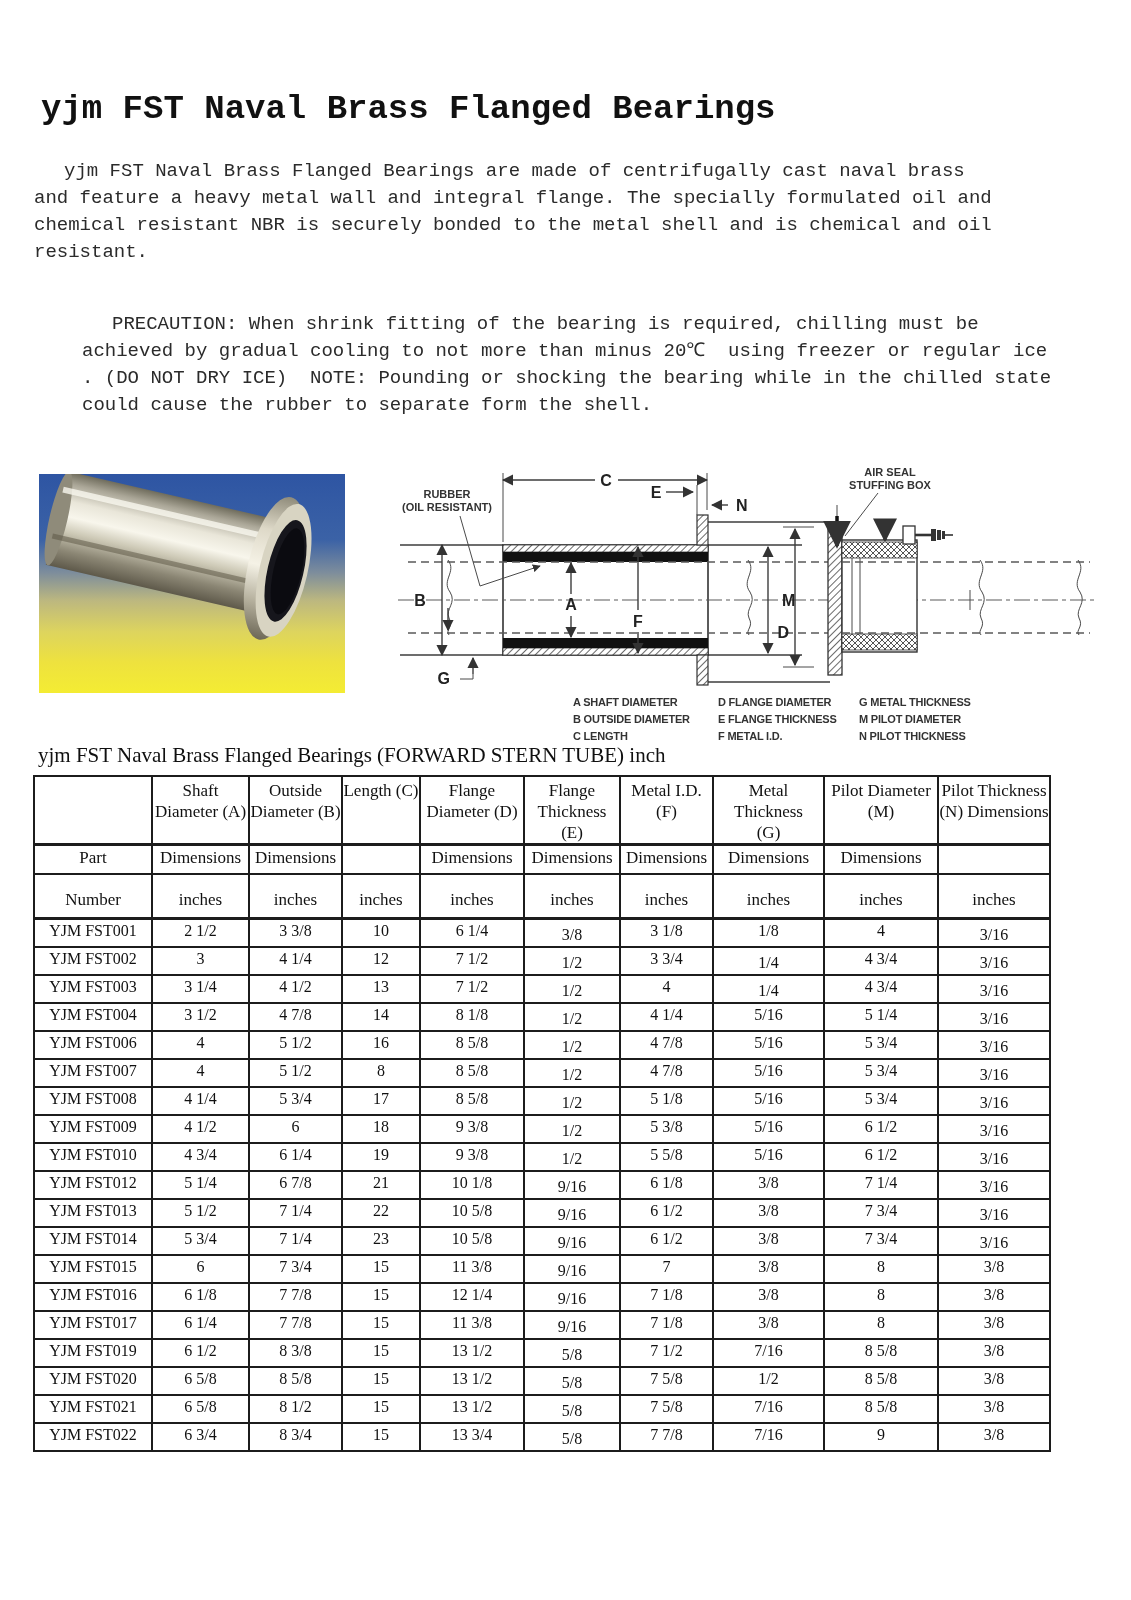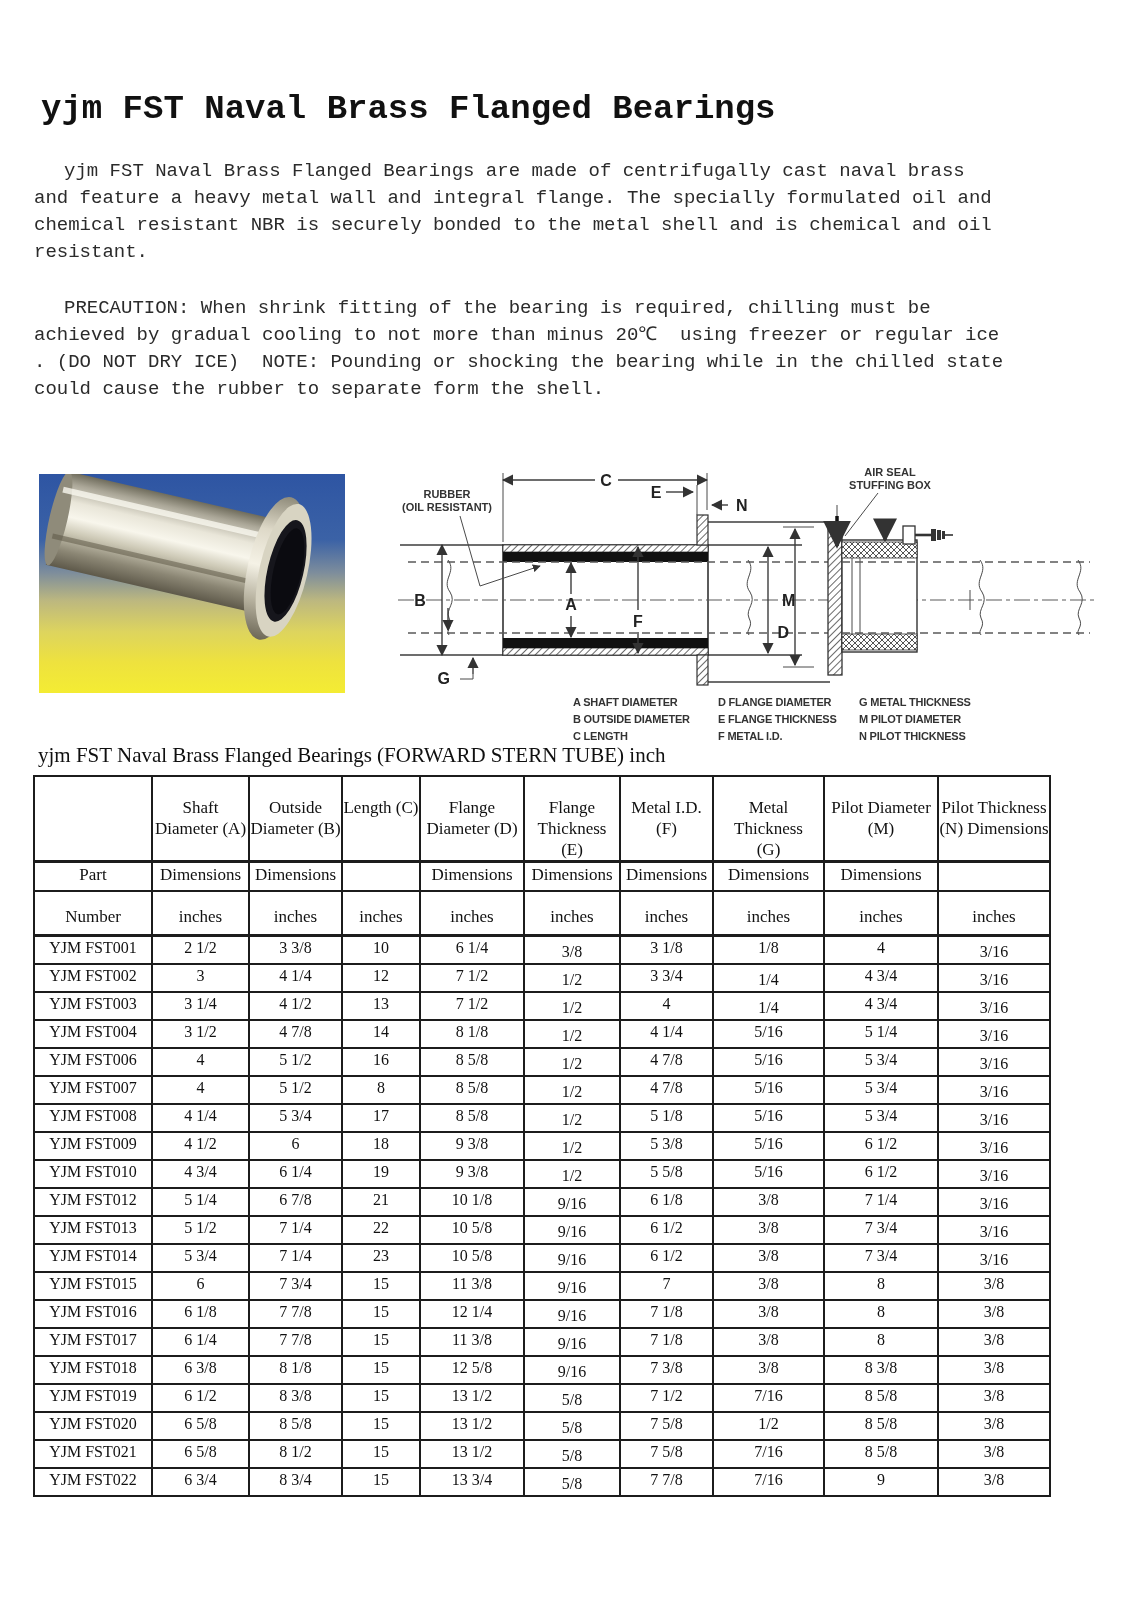--- a/index.html
+++ b/index.html
@@ -4,34 +4,34 @@
 <style>
   html,body{margin:0;padding:0;background:#ffffff;}
   #page{position:relative;width:1131px;height:1600px;background:#fff;overflow:hidden;
         font-family:"Liberation Serif",serif;color:#1a1a1a;}
   .abs{position:absolute;}
   #title{left:41px;top:90px;font-family:"Liberation Mono","DejaVu Sans Mono",monospace;
          font-weight:bold;font-size:34px;white-space:nowrap;color:#111;}
   .para{left:34px;width:978px;font-family:"Liberation Mono","DejaVu Sans Mono",monospace;
         font-size:19px;line-height:27px;color:#2b2b2b;white-space:pre-wrap;text-indent:30px;}
   #para1{top:158px;}
-  #para2{top:295px;}
+  #para2{top:311px;margin-left:48px;}
   #photo{left:39px;top:474px;width:306px;height:219px;display:block;}
   #diagram{left:390px;top:460px;width:741px;height:232px;display:block;}
   #legend{left:573px;top:694px;display:flex;font-family:"Liberation Sans",sans-serif;}
   .legend-col{display:flex;flex-direction:column;}
   .legend-col:nth-child(1){width:145px;}
   .legend-col:nth-child(2){width:141px;}
   .legend-line{font-size:11px;font-weight:bold;color:#333;line-height:17px;
                letter-spacing:-0.2px;white-space:nowrap;}
   #caption{left:38px;top:743px;font-size:21px;color:#101010;white-space:nowrap;}
   #spec-table{left:33px;top:775px;border-collapse:collapse;table-layout:fixed;width:1016px;}
   #spec-table th,#spec-table td{border:2px solid #1c1c1c;text-align:center;color:#111;
         padding:0;overflow:hidden;font-weight:normal;}
-  #spec-table tr.h1 th{height:62px;font-size:17px;vertical-align:top;padding-top:20px;
+  #spec-table tr.h1 th{height:62px;font-size:17px;vertical-align:top;padding-top:3px;
         white-space:pre-line;border-bottom:3px solid #1c1c1c;line-height:21px;}
   #spec-table tr.h2 th{height:25px;font-size:17px;vertical-align:top;padding-top:2px;}
   #spec-table tr.h3 th{height:27px;font-size:17px;vertical-align:top;padding-top:15px;
         border-bottom:3px solid #1c1c1c;}
   #spec-table tbody tr{height:28px;}
   #spec-table tbody td{font-size:16px;vertical-align:top;padding-top:2px;line-height:18px;}
   #spec-table tbody td.low{vertical-align:bottom;padding-bottom:2px;padding-top:0;}
   
   .ln{stroke:#3d3d3d;stroke-width:1.4;fill:none;}
   .thin{stroke:#4a4a4a;stroke-width:1;fill:none;}
@@ -466,32 +466,20 @@
           <td>7 7/8</td>
           <td>15</td>
           <td>11 3/8</td>
           <td class="low">9/16</td>
           <td>7 1/8</td>
           <td>3/8</td>
           <td>8</td>
           <td>3/8</td>
         </tr>
         <tr>
-          <td>YJM FST018</td>
-          <td>6 3/8</td>
-          <td>8 1/8</td>
-          <td>15</td>
-          <td>12 5/8</td>
-          <td class="low">9/16</td>
-          <td>7 3/8</td>
-          <td>3/8</td>
-          <td>8 3/8</td>
-          <td>3/8</td>
-        </tr>
-        <tr>
           <td>YJM FST019</td>
           <td>6 1/2</td>
           <td>8 3/8</td>
           <td>15</td>
           <td>13 1/2</td>
           <td class="low">5/8</td>
           <td>7 1/2</td>
           <td>7/16</td>
           <td>8 5/8</td>
           <td>3/8</td>

